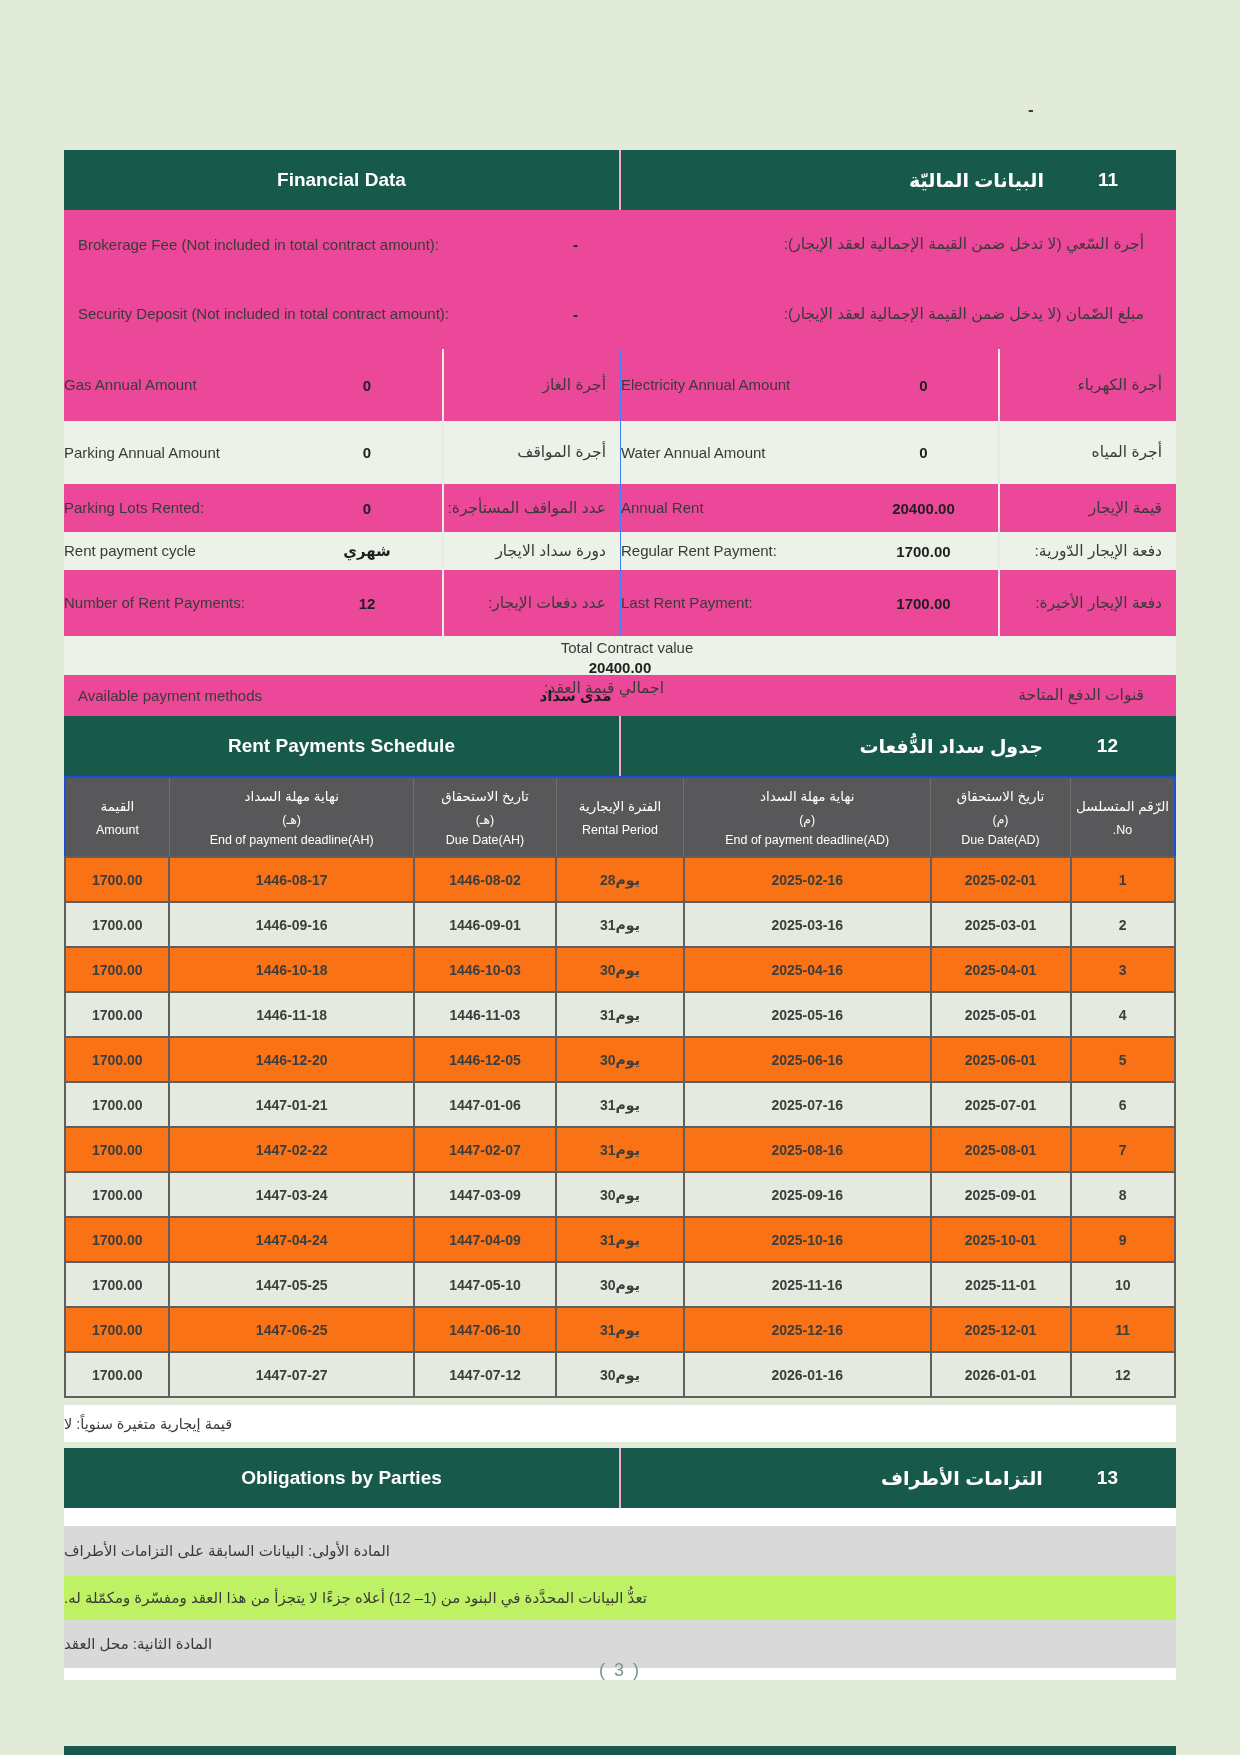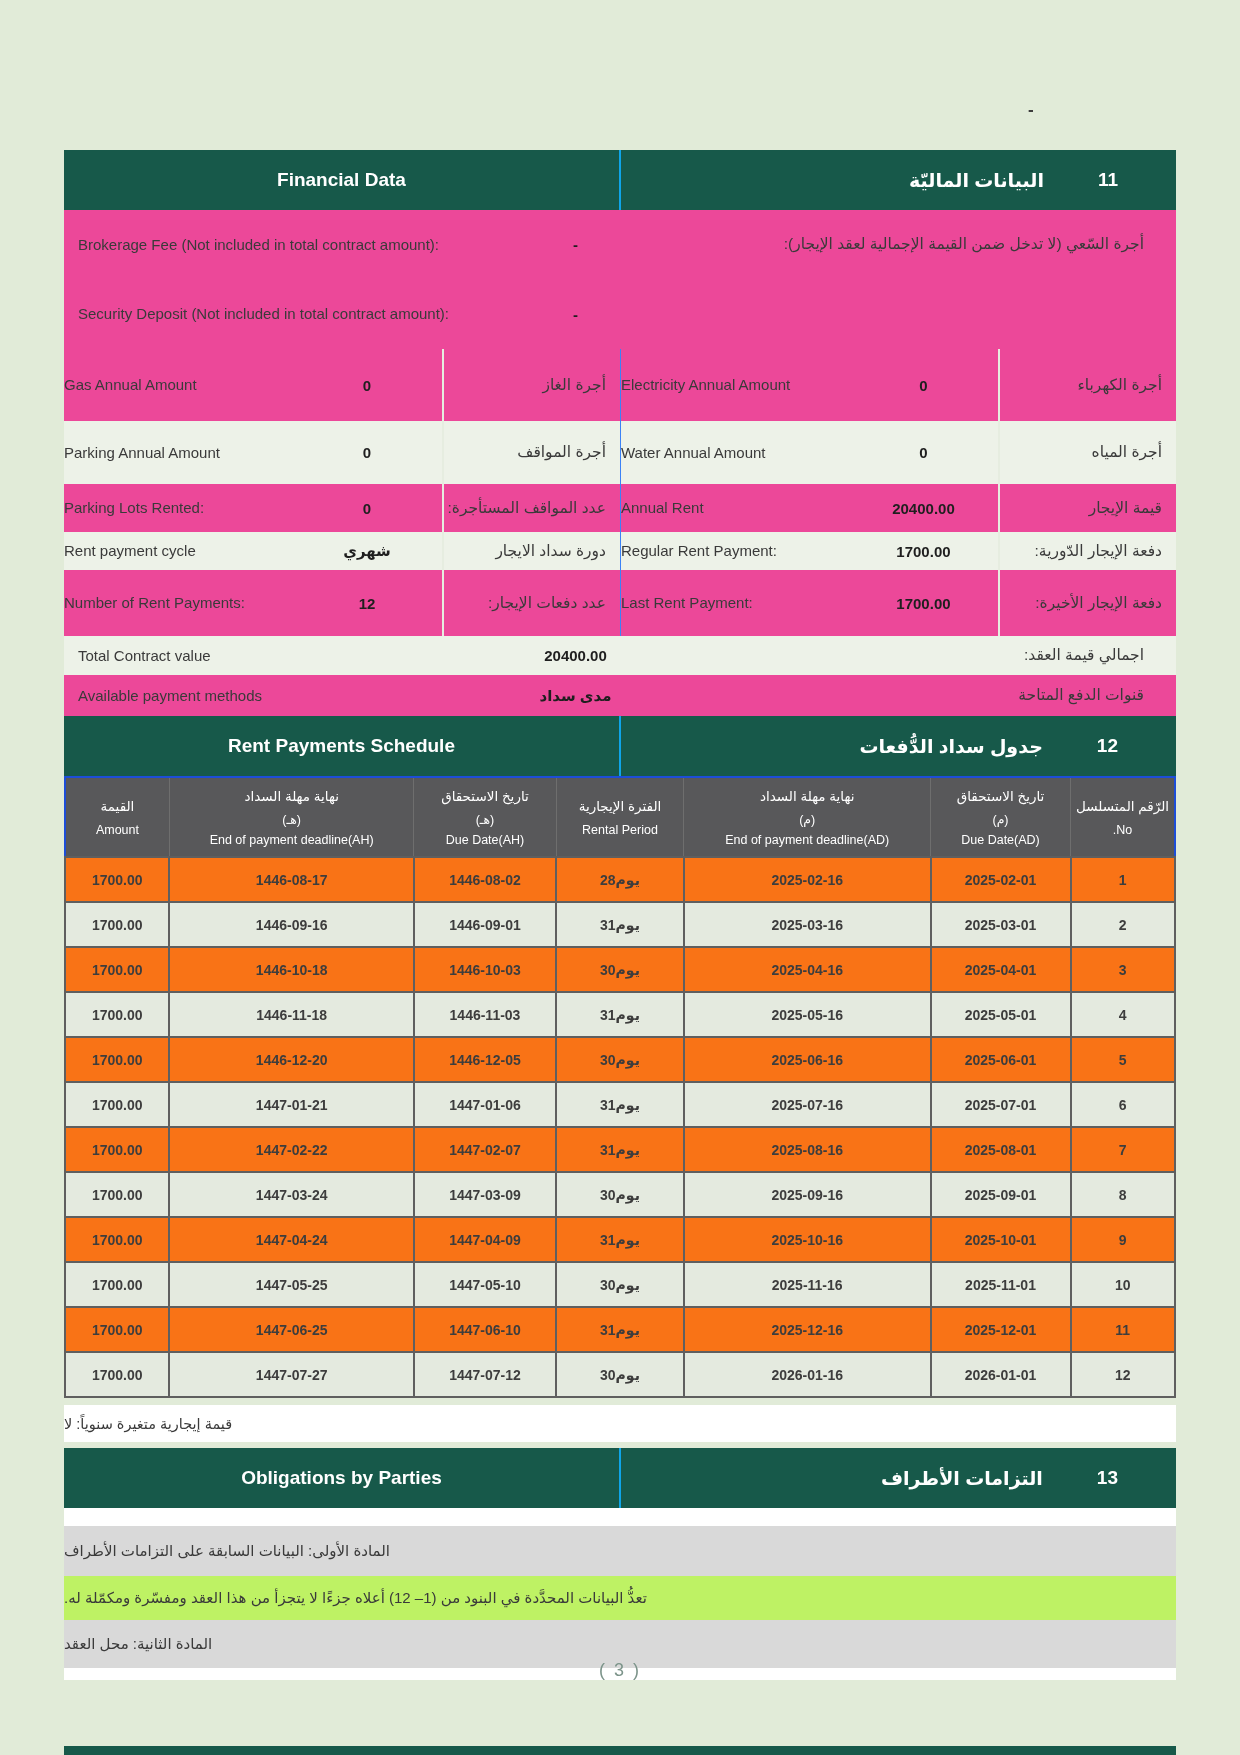--- a/index.html
+++ b/index.html
@@ -19,21 +19,21 @@
   .content{
     position:absolute;left:64px;top:150px;width:1112px;
   }
   
   .sec-header{
     height:60px;background:#17594a;color:#fff;
     display:flex;align-items:stretch;
   }
   .sec-left{
     width:50%;display:flex;align-items:center;justify-content:center;
-    border-right:2px solid #0ea5e9;
+    border-right:2px solid #f9a8d4;
   }
   .sec-en{font-size:19px;font-weight:bold;}
   .sec-right{
     width:50%;display:flex;align-items:center;
     padding-right:58px;gap:54px;box-sizing:border-box;
   }
   .sec-num{font-size:19px;font-weight:bold;}
   .sec-ar{font-size:19px;font-weight:bold;}
   
   #fin-rows{background:#fff;}
@@ -113,20 +113,21 @@
     </div>
     <div id="fin-rows">
         <div class="fin-row full" style="height: 69px;">
           <span class="fl">Brokerage Fee (Not included in total contract amount):</span>
           <span class="fv">-</span>
           <span class="fa" dir="rtl">أجرة السّعي (لا تدخل ضمن القيمة الإجمالية لعقد الإيجار):</span>
         </div>
         <div class="fin-row full" style="height: 70px;">
           <span class="fl">Security Deposit (Not included in total contract amount):</span>
           <span class="fv">-</span>
+          <span class="fa" dir="rtl">مبلغ الضّمان (لا يدخل ضمن القيمة الإجمالية لعقد الإيجار):</span>
         </div>
         <div class="fin-row" style="height: 72px;">
           <div class="half left">
             <span class="dl">Gas Annual Amount</span>
             <span class="dv">0</span>
             <span class="da" dir="rtl">أجرة الغاز</span>
           </div>
           <div class="half right">
             <span class="dl">Electricity Annual Amount</span>
             <span class="dv">0</span>
@@ -174,21 +175,21 @@
             <span class="dl">Number of Rent Payments:</span>
             <span class="dv">12</span>
             <span class="da" dir="rtl">عدد دفعات الإيجار:</span>
           </div>
           <div class="half right">
             <span class="dl">Last Rent Payment:</span>
             <span class="dv">1700.00</span>
             <span class="da" dir="rtl">دفعة الإيجار الأخيرة:</span>
           </div>
         </div>
-        <div class="fin-row shaded full" style="height: 39px;">
+        <div class="fin-row shaded full" style="height: 39px; flex-direction: column;">
           <span class="fl">Total Contract value</span>
           <span class="fv">20400.00</span>
           <span class="fa" dir="rtl">اجمالي قيمة العقد:</span>
         </div>
         <div class="fin-row full" style="height: 41px;">
           <span class="fl">Available payment methods</span>
           <span class="fv">مدى سداد</span>
           <span class="fa" dir="rtl">قنوات الدفع المتاحة</span>
         </div>
       </div>

